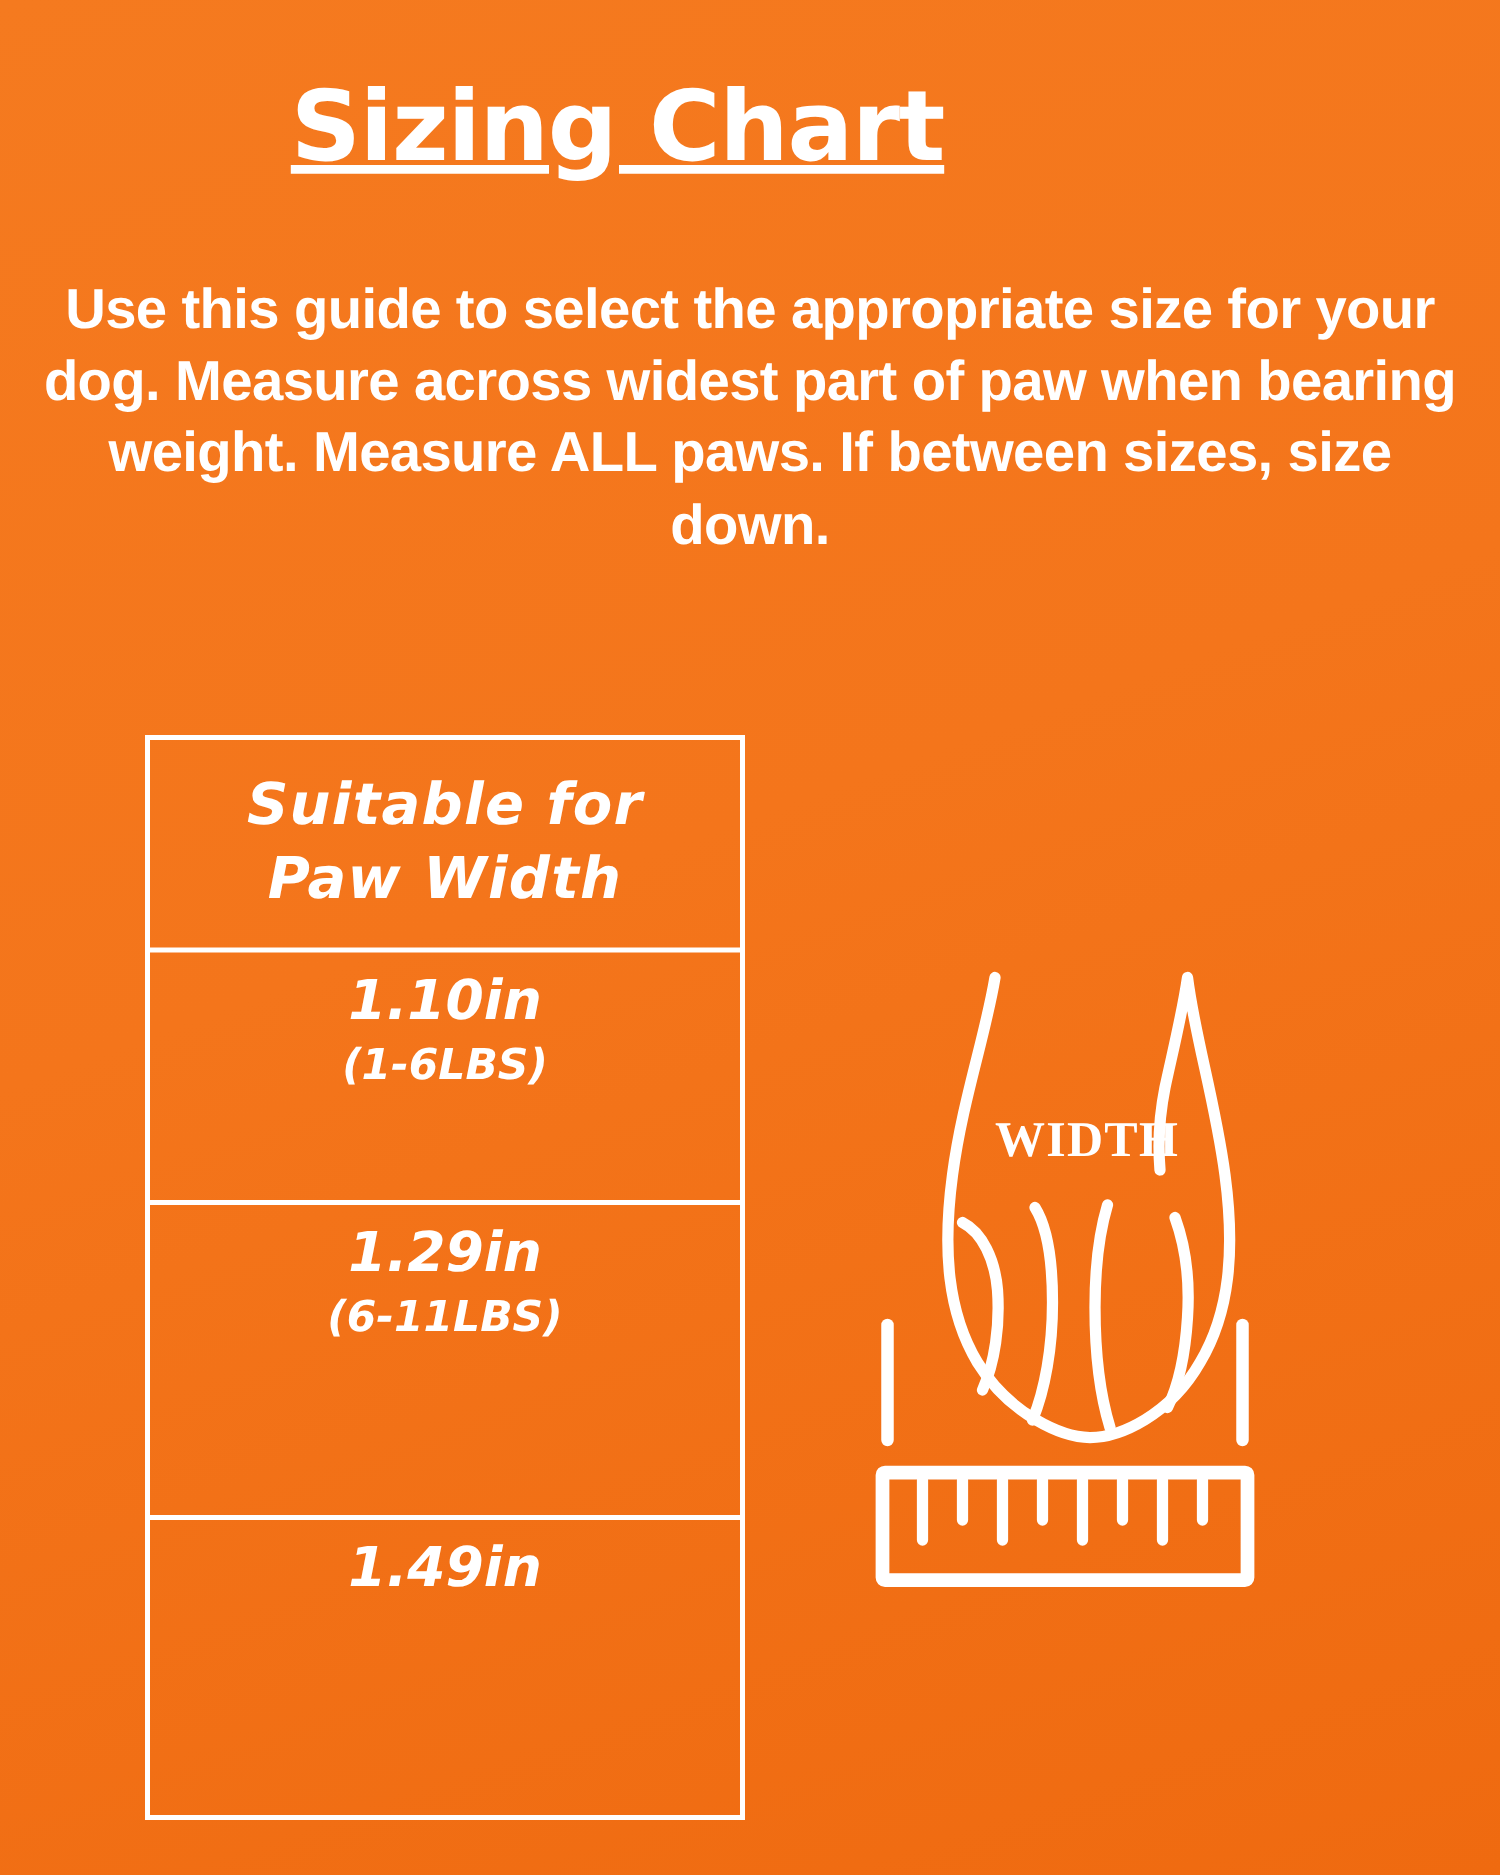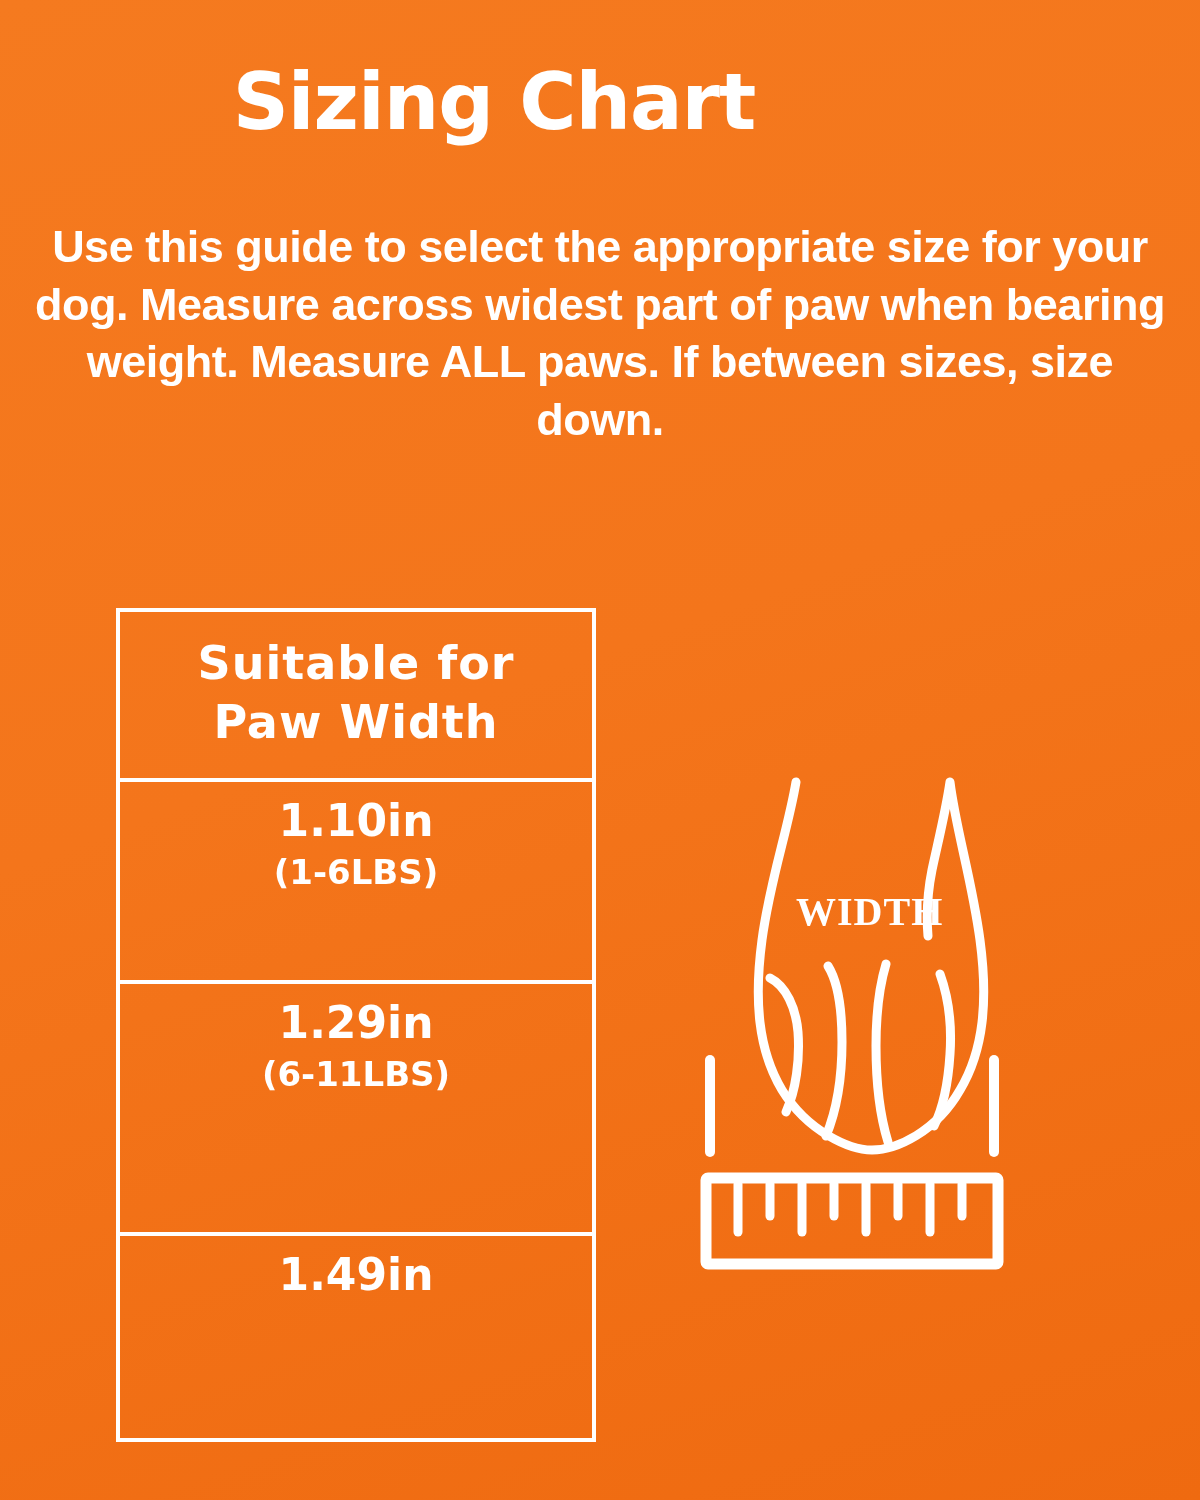--- a/index.html
+++ b/index.html
@@ -24,43 +24,45 @@
     top: 62px;
     left: 0;
     width: 988px;
     text-align: center;
     color: #ffffff;
     font-family: "DejaVu Sans", sans-serif;
     font-weight: bold;
     font-size: 78px;
     letter-spacing: -1px;
     line-height: 1.05;
+    text-decoration: underline;
   }
   .subtitle {
     position: absolute;
     top: 218px;
     left: 20px;
     width: 1160px;
     text-align: center;
     color: #ffffff;
     font-family: Liberation Sans, sans-serif;
     font-weight: bold;
     font-size: 45px;
     line-height: 1.28;
     letter-spacing: -0.5px;
   }
 
   
   .table {
     position: absolute;
     left: 116px;
-    top: 608px;
+    top: 588px;
     width: 480px;
     border: 4px solid #ffffff;
     box-sizing: border-box;
+    font-style: italic;
   }
   .row {
     border-bottom: 4px solid #ffffff;
     box-sizing: border-box;
     text-align: center;
     color: #ffffff;
     padding: 14px 8px 18px;
   }
   .row:last-child { border-bottom: none; }
   .row.head {
@@ -83,21 +85,21 @@
   .size-sub {
     font-family: "DejaVu Sans", sans-serif;
     font-weight: bold;
     font-size: 34px;
     line-height: 1.3;
     letter-spacing: 0px;
     margin-top: 4px;
   }
   .row.r1 { height: 202px; }
   .row.r2 { height: 252px; }
-  .row.r3 { height: 202px; text-align: center; }
+  .row.r3 { height: 236px; text-align: center; }
 
   
   .illustration {
     position: absolute;
     left: 700px;
     top: 760px;
     width: 340px;
     height: 530px;
   }
   .width-label {

